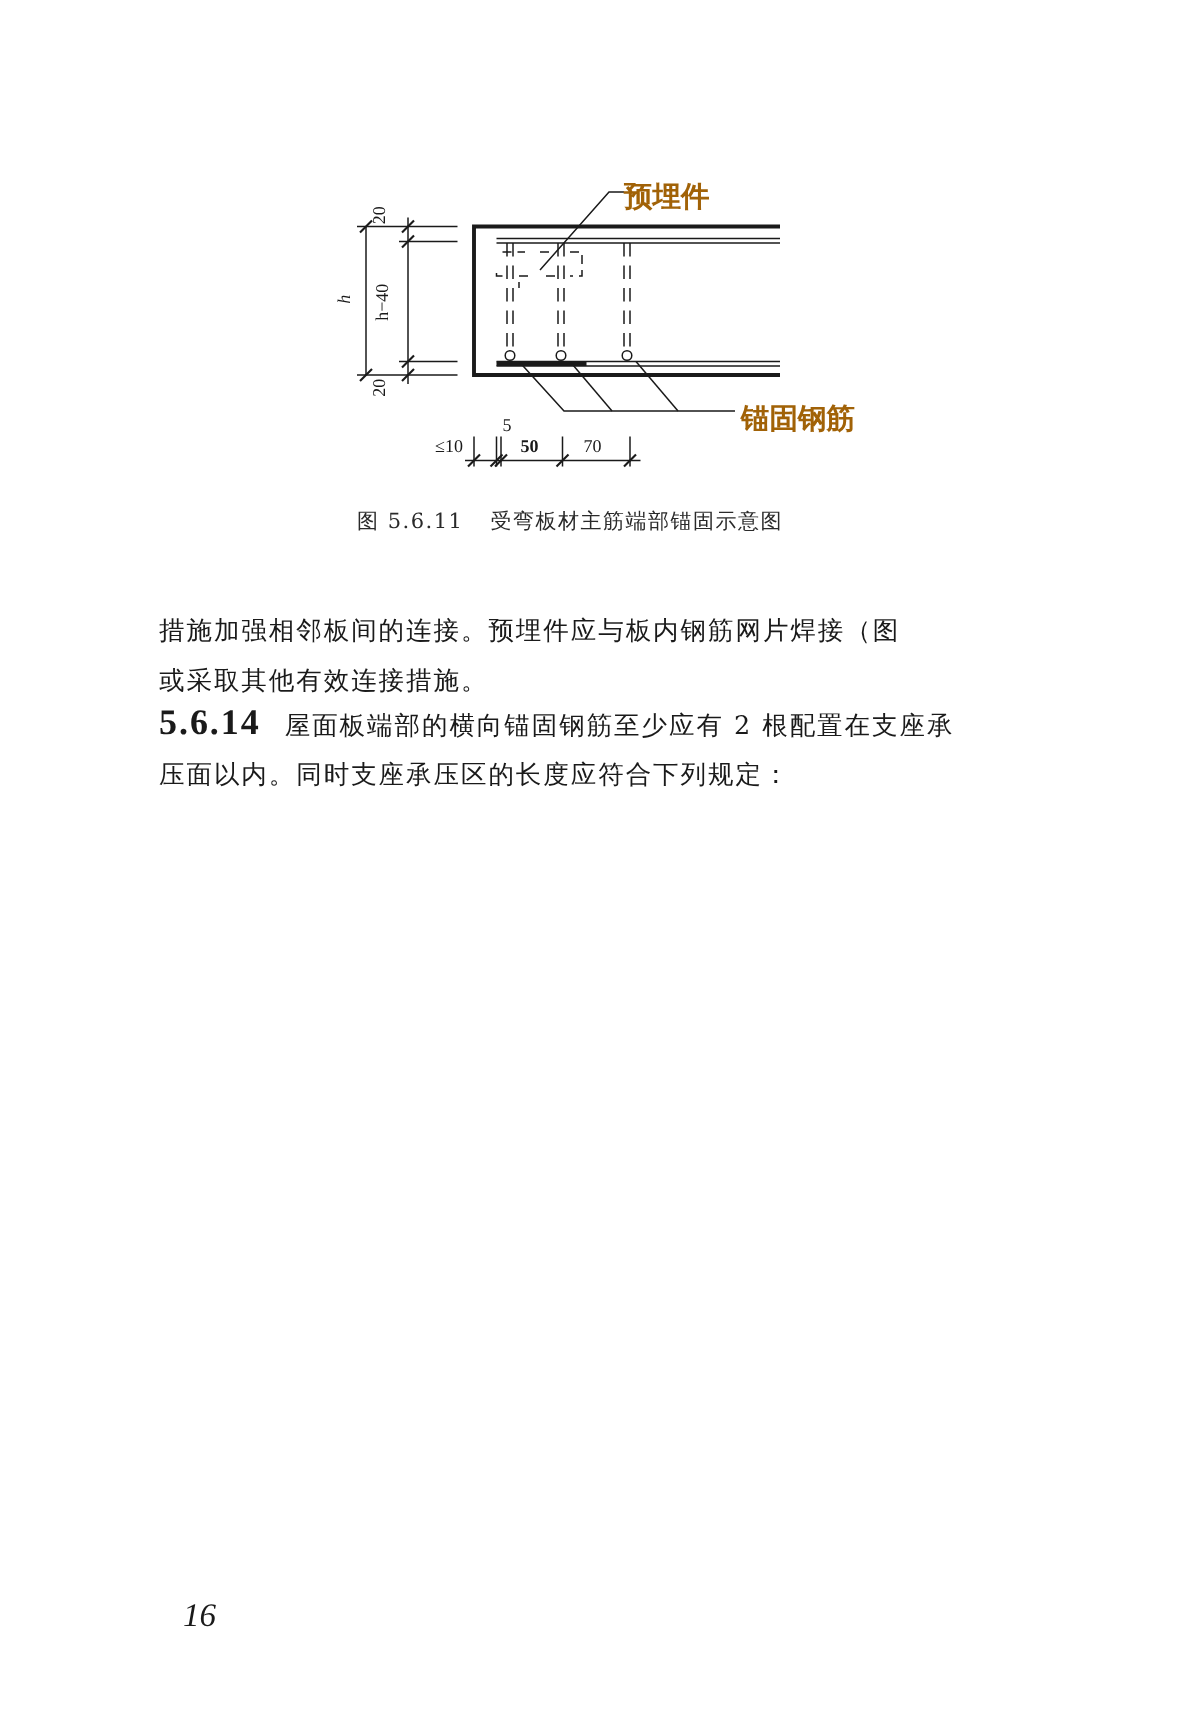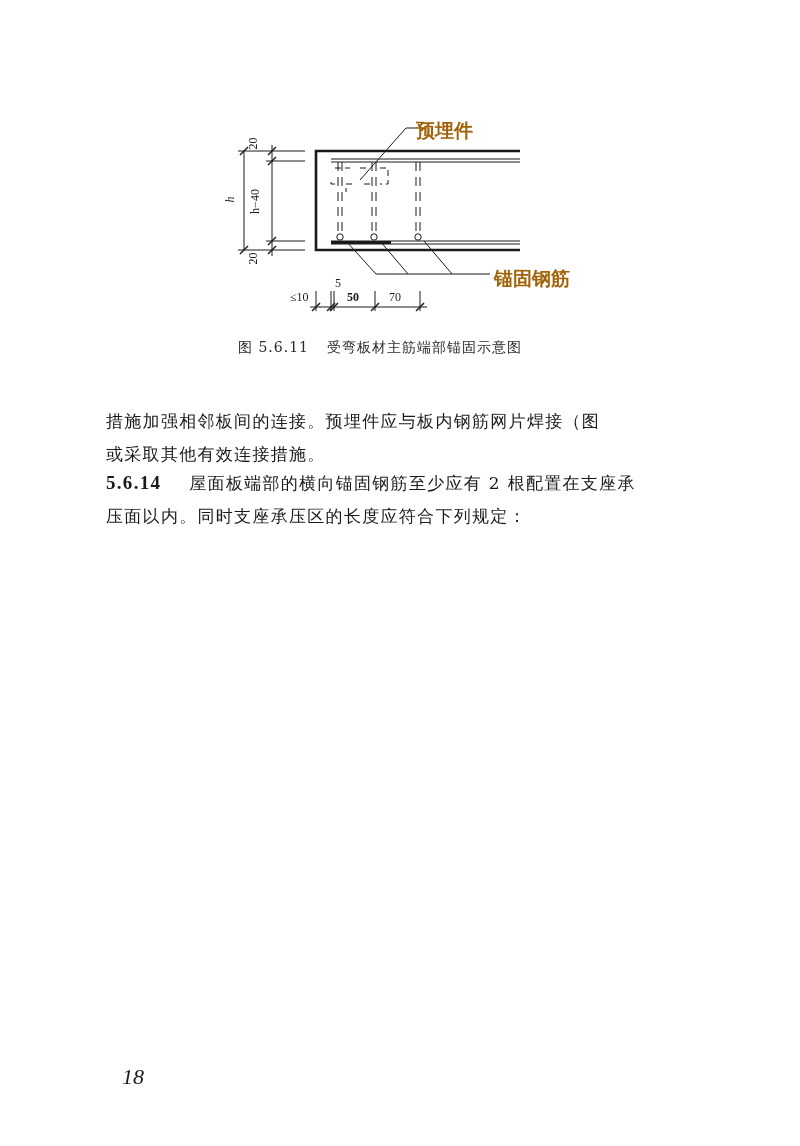--- a/index.html
+++ b/index.html
@@ -64,22 +64,22 @@
       left: 106px;
       width: 600px;
       font-size: 17px;
       line-height: 33px;
       letter-spacing: 1.3px;
       white-space: nowrap;
     }
     .clause-num {
       font-weight: bold;
       font-family: "Liberation Serif", "DejaVu Serif", serif;
-      font-size: 19px;
-      margin-right: 28px;
+      font-size: 24px;
+      margin-right: 16px;
     }
     .item-num {
       font-weight: bold;
       font-family: "Liberation Serif", "DejaVu Serif", serif;
       display: inline-block;
       width: 34px;
     }
     .page-number {
       position: absolute;
       left: 122px;
@@ -186,13 +186,13 @@
   <div>或采取其他有效连接措施。</div>
 </div>
 
 <div class="para" style="top:466px;">
   <div>
     <span class="clause-num">5.6.14</span><span>屋面板端部的横向锚固钢筋至少应有 2 根配置在支座承</span>
   </div>
   <div>压面以内。同时支座承压区的长度应符合下列规定：</div>
 </div>
 
-<div class="page-number">18</div>
+<div class="page-number">16</div>
 
 </body></html>

